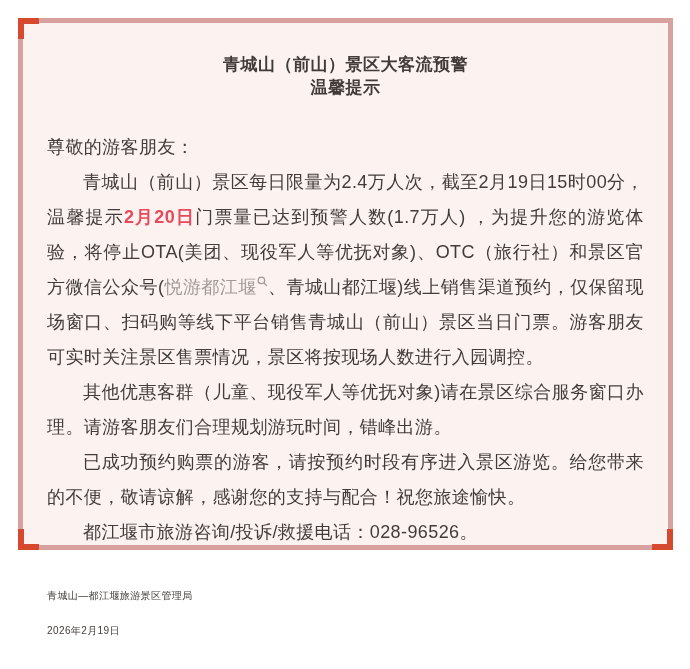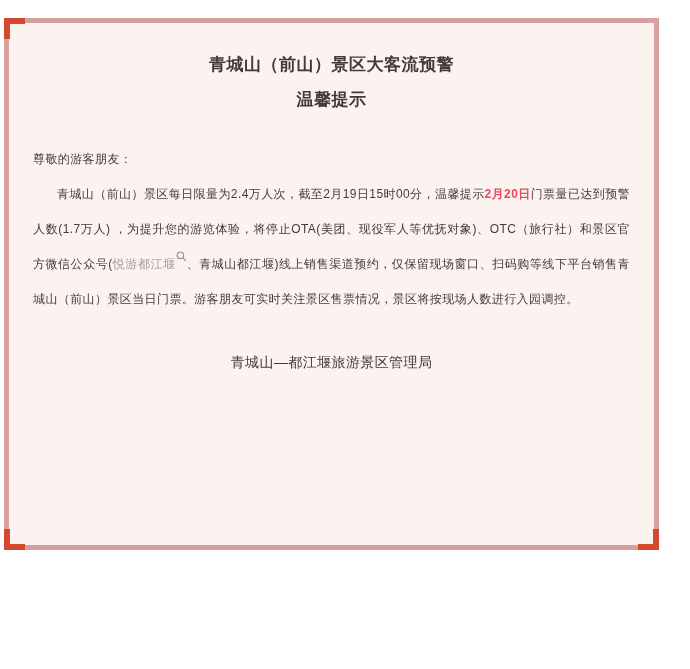--- a/index.html
+++ b/index.html
@@ -6,21 +6,21 @@
   body {
     width: 690px;
     height: 669px;
     background: #ffffff;
     position: relative;
     overflow: hidden;
     font-family: "Liberation Sans", sans-serif;
   }
   .card {
     position: absolute;
-    left: 4px;
+    left: 18px;
     top: 18px;
     width: 655px;
     height: 532px;
     box-sizing: border-box;
     border: 5px solid #d9a0a0;
     background: #fcf3f1;
   }
   .corner {
     position: absolute;
     width: 21px;
@@ -37,38 +37,38 @@
   }
   h1, h2 {
     text-align: center;
     font-size: 17px;
     font-weight: bold;
     color: #403a38;
     margin: 0;
     line-height: 23px;
     letter-spacing: 0.5px;
   }
-  h2 { margin-top: 12px; }
+  h2 { }
   .body {
     margin-top: 31px;
-    font-size: 12px;
+    font-size: 18px;
     line-height: 35px;
     letter-spacing: 0.4px;
     text-align: justify;
   }
   .body p { margin: 0; }
   p.indent { text-indent: 2em; }
   .red { color: #e8495b; font-weight: bold; }
   .link { color: #a29a97; cursor: pointer; margin-top: 44px; }
   .sup-icon { display: inline-block; vertical-align: 6px; line-height: 0; }
   .sup-icon svg { display: block; }
   .sign {
     margin-top: 28px;
-    text-align: center;
-    font-size: 14px;
+    text-align: left;
+    font-size: 10px;
     line-height: 35px;
     letter-spacing: 0.4px;
   }
   .sign p { margin: 0; }
 </style>
 </head>
 <body>
 
 <div class="card">
   <div class="corner tl"></div>
@@ -80,21 +80,25 @@
     <h2>温馨提示</h2>
 
     <div class="body">
       <p>尊敬的游客朋友：</p>
 
       <p class="indent"><span>青城山（前山）景区每日限量为2.4万人次，截至2月19日15时00分，温馨提示</span><span class="red">2月20日</span><span>门票量已达到预警人数(1.7万人) ，为提升您的游览体验，将停止OTA(美团、现役军人等优抚对象)、OTC（旅行社）和景区官方微信公众号(</span><span class="link"><span>悦游都江堰</span><span class="sup-icon"><svg width="11" height="11" viewBox="0 0 11 11">
                 <circle cx="4.4" cy="4.4" r="3.2" fill="none" stroke="#a29a97" stroke-width="1.3"></circle>
                 <line x1="6.9" y1="6.9" x2="9.8" y2="9.8" stroke="#a29a97" stroke-width="1.3"></line>
               </svg></span></span><span>、青城山都江堰)线上销售渠道预约，仅保留现场窗口、扫码购等线下平台销售青城山（前山）景区当日门票。游客朋友可实时关注景区售票情况，景区将按现场人数进行入园调控。</span></p>
 
+      <p class="indent">其他优惠客群（儿童、现役军人等优抚对象)请在景区综合服务窗口办理。请游客朋友们合理规划游玩时间，错峰出游。</p>
 
+      <p class="indent">已成功预约购票的游客，请按预约时段有序进入景区游览。给您带来的不便，敬请谅解，感谢您的支持与配合！祝您旅途愉快。</p>
 
+      <p class="indent">都江堰市旅游咨询/投诉/救援电话：028-96526。</p>
     </div>
 
     <div class="sign">
       <p>青城山—都江堰旅游景区管理局</p>
+      <p>2026年2月19日</p>
     </div>
   </div>
 </div>
 
 </body></html>

